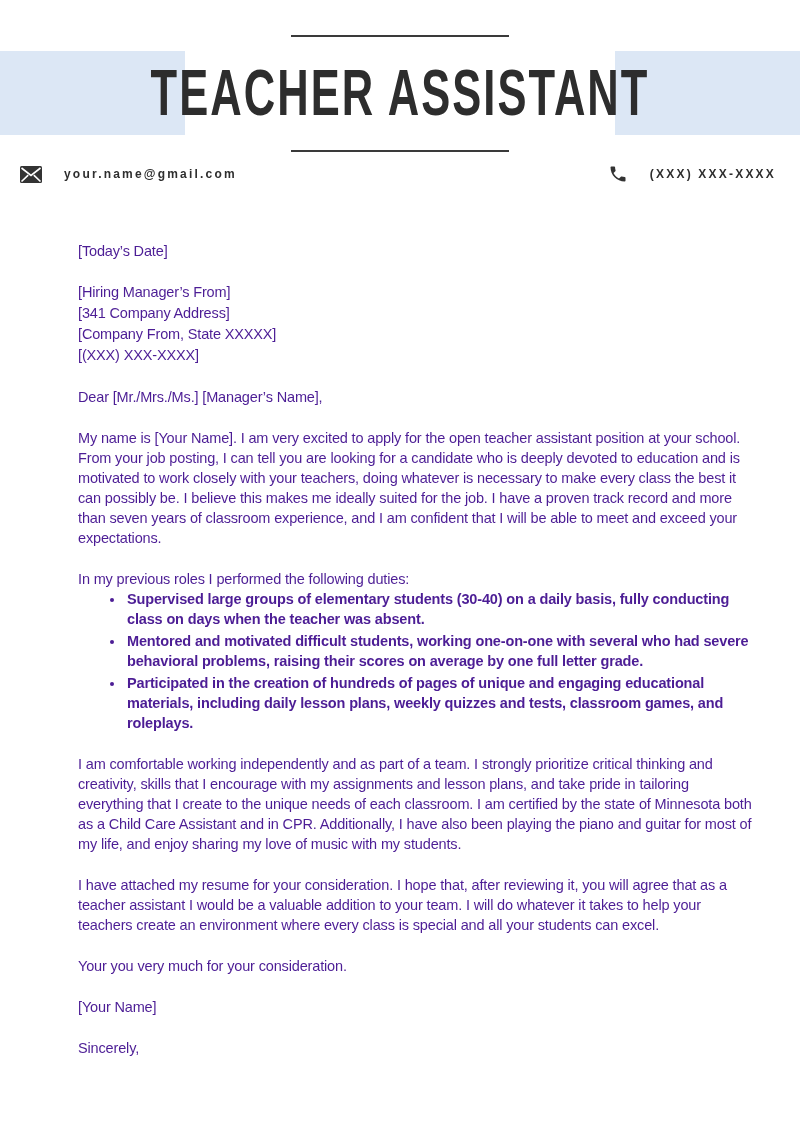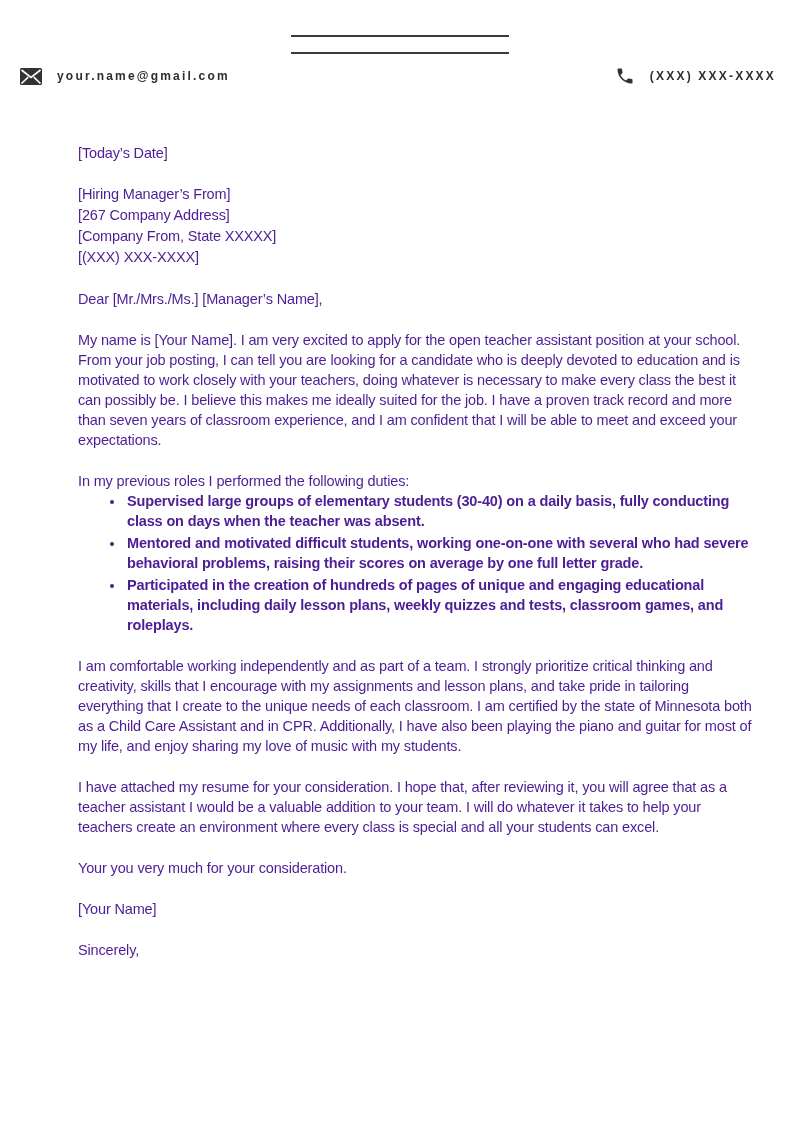--- a/index.html
+++ b/index.html
@@ -30,21 +30,21 @@
   }
   .rule-bottom { margin-top: 15px; }
 
   
   .contact-bar {
     display: flex; justify-content: space-between; align-items: center;
     padding: 0 24px 0 20px; margin-top: 9px; height: 26px;
     font-weight: 700; font-size: 12px; letter-spacing: 2.2px; color: #2e2e2e;
     white-space: nowrap;
   }
-  .contact-item { display: flex; align-items: center; gap: 15px; }
+  .contact-item { display: flex; align-items: center; gap: 22px; }
   .icon { display: inline-flex; align-items: center; }
   .icon svg { display: block; }
 
   
   .letter {
     padding: 54px 42px 0 78px;
     font-size: 14.5px; line-height: 20px; letter-spacing: -0.15px;
     color: #4c1d95;
   }
   .letter p { margin: 0 0 21px 0; }
@@ -55,20 +55,25 @@
   ul.duties-list li { margin: 0 0 2px 0; padding-left: 2px; line-height: 20px; }
   .single-line { margin-bottom: 21px; }
 </style>
 </head>
 <body>
 
 <div class="page">
 
   <div class="rule rule-top"></div>
 
+  <div class="band-row">
+    <div class="band band-left"></div>
+    <div class="band band-right"></div>
+    <div class="page-title">TEACHER ASSISTANT</div>
+  </div>
 
   <div class="rule rule-bottom"></div>
 
   <div class="contact-bar">
     <div class="contact-item">
       <span class="icon">
         <svg width="22" height="17" viewBox="0 0 22 17">
           <rect width="22" height="17" rx="1.5" fill="#333333"></rect>
           <path d="M1.5 2 L11 9.5 L20.5 2" stroke="#ffffff" stroke-width="1.6" fill="none"></path>
           <path d="M1.5 15.5 L8.2 9.2 M20.5 15.5 L13.8 9.2" stroke="#ffffff" stroke-width="1.6" fill="none"></path>
@@ -85,21 +90,21 @@
       <span>(XXX) XXX-XXXX</span>
     </div>
   </div>
 
   <div class="letter">
 
     <p class="single-line">[Today’s Date]</p>
 
     <div class="recipient-block">
       <div>[Hiring Manager’s From]</div>
-      <div>[267 Company Address]</div>
+      <div>[341 Company Address]</div>
       <div>[Company From, State XXXXX]</div>
       <div>[(XXX) XXX-XXXX]</div>
     </div>
 
     <p>Dear [Mr./Mrs./Ms.] [Manager’s Name],</p>
 
     <p>My name is [Your Name]. I am very excited to apply for the open teacher assistant position at your school. From your job posting, I can tell you are looking for a candidate who is deeply devoted to education and is motivated to work closely with your teachers, doing whatever is necessary to make every class the best it can possibly be. I believe this makes me ideally suited for the job. I have a proven track record and more than seven years of classroom experience, and I am confident that I will be able to meet and exceed your expectations.</p>
 
     <p class="duties-lead">In my previous roles I performed the following duties:</p>
     <ul class="duties-list">

